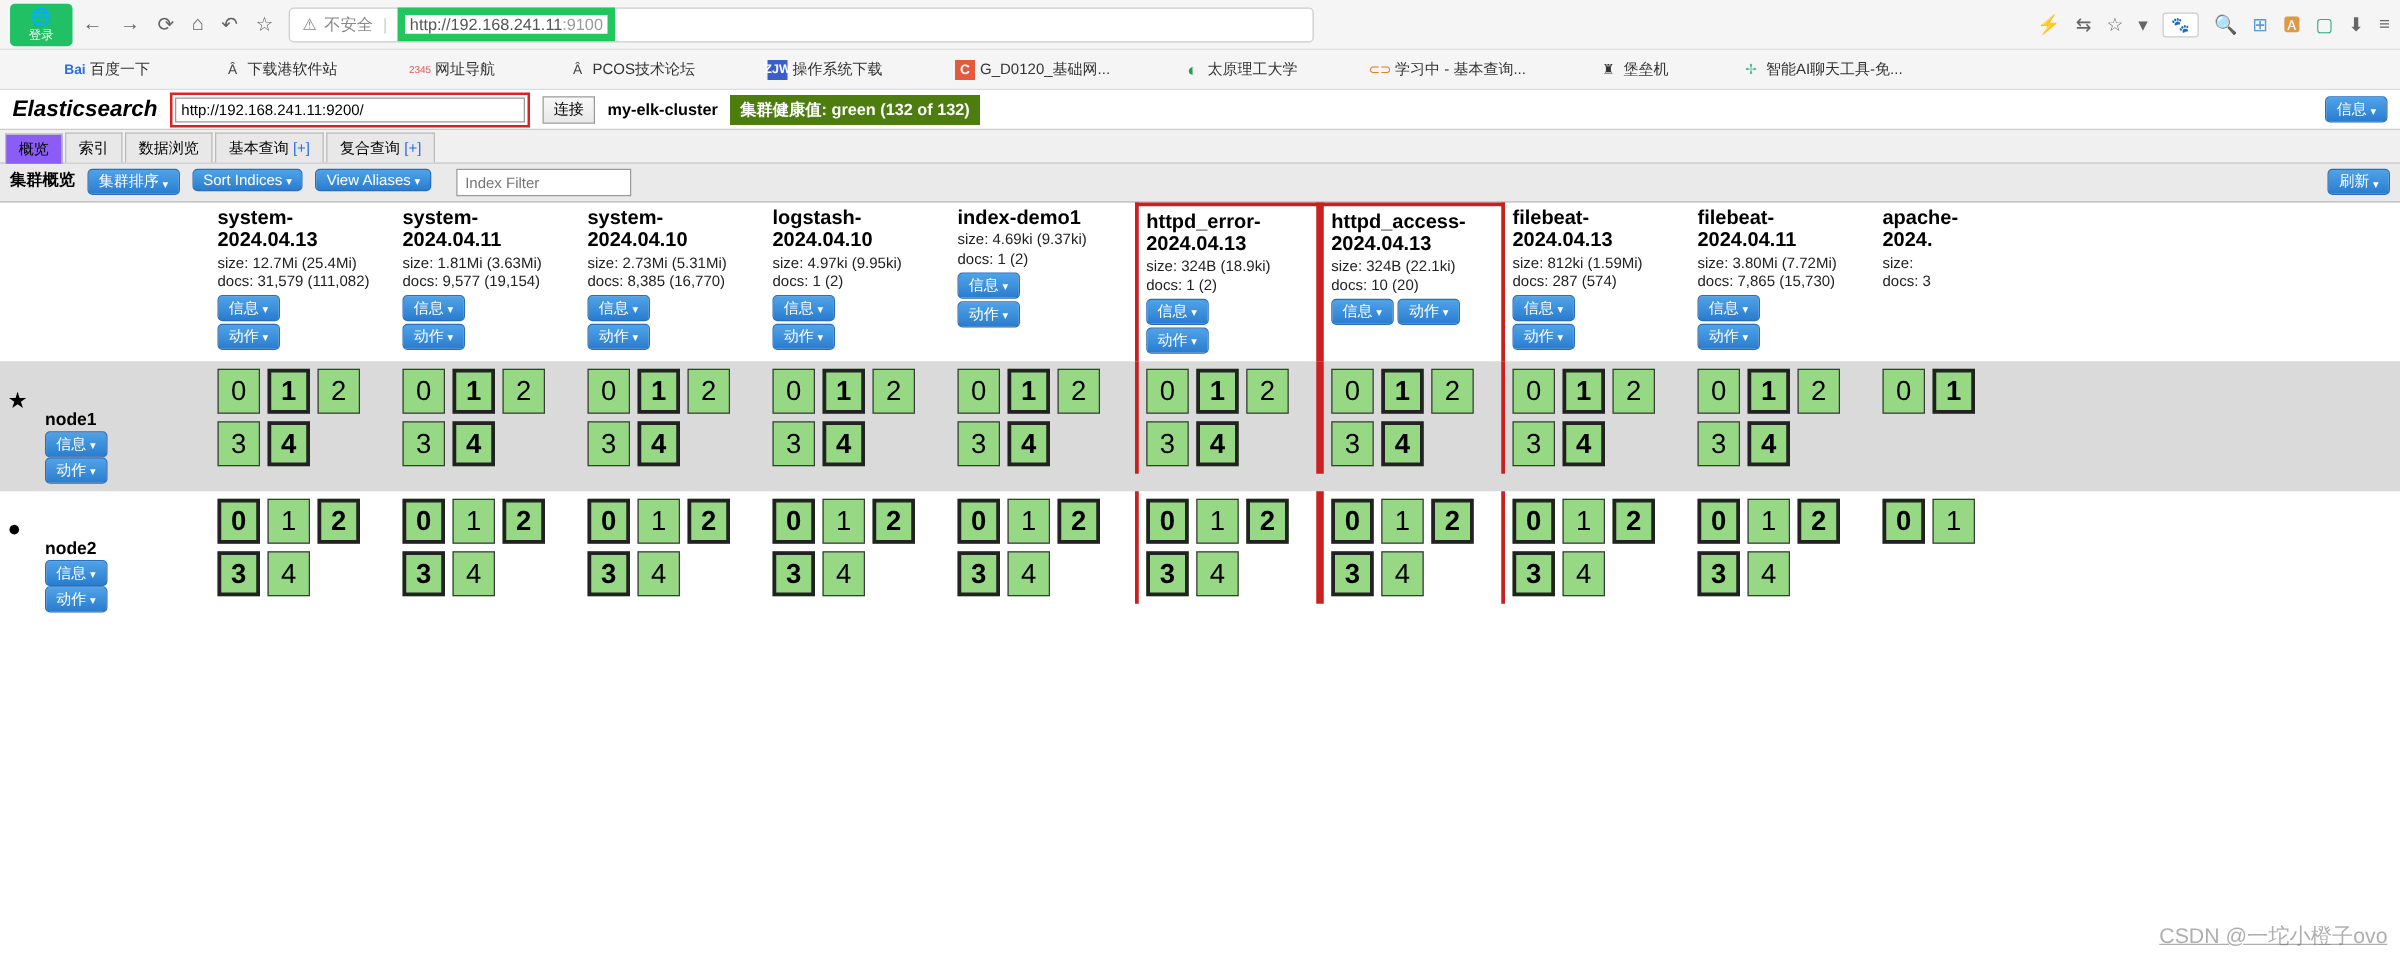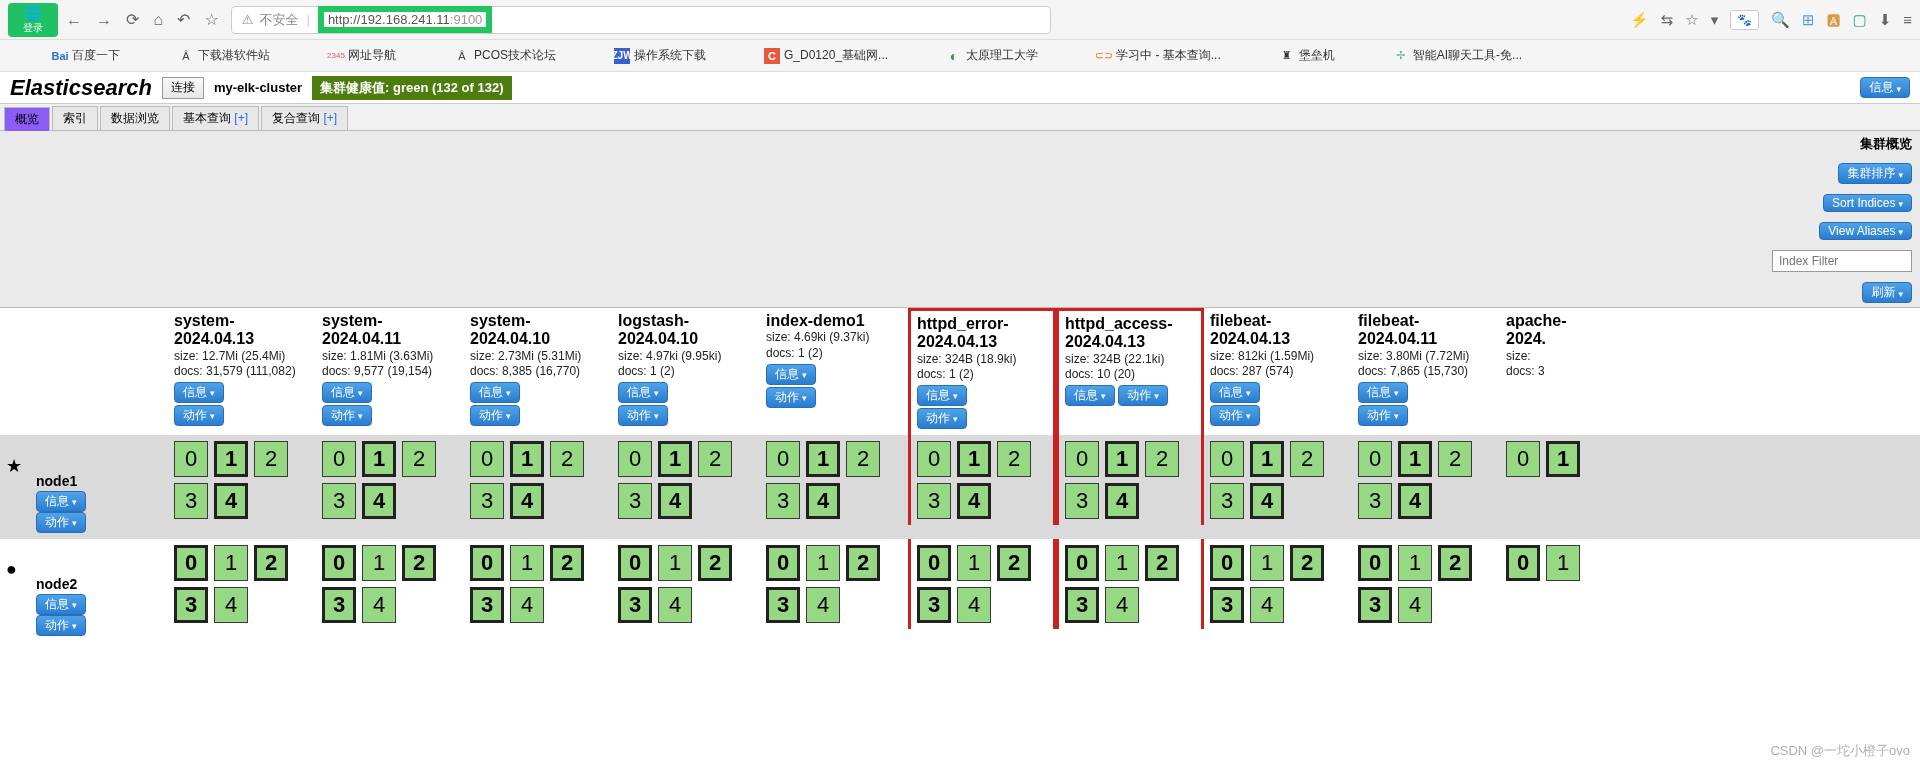--- a/index.html
+++ b/index.html
@@ -25,40 +25,40 @@
 .bookmarks { height: 32px; background: #f5f5f5; display: flex; align-items: center; padding: 0 12px; gap: 18px; border-bottom: 1px solid #ddd; font-size: 12px; }
 .bookmark { display: flex; align-items: center; gap: 4px; color: #333; cursor: pointer; padding-left: 40px; }
 .bm-icon { width: 16px; height: 16px; display: inline-flex; align-items: center; justify-content: center; font-size: 11px; }
 .bm-baidu { color: #2a6de1; font-weight: bold; }
 .bm-zjw { background: #3a5fcc; color: #fff; padding: 1px 3px; font-weight: bold; font-size: 10px; }
 .bm-c { background: #e55a3e; color: #fff; padding: 1px 4px; font-weight: bold; }
 .bm-o { color: #2a9d4c; font-weight: bold; font-size: 14px; }
 
 
 .es-header { height: 32px; background: #fff; border-bottom: 1px solid #ccc; display: flex; align-items: center; padding: 0 10px; gap: 10px; }
-.es-title { font-size: 22px; font-weight: bold; font-style: italic; }
+.es-title { font-size: 18px; font-weight: bold; font-style: italic; }
 .es-conn { border: 2px solid #d92323; padding: 2px; display: inline-flex; }
 .es-conn input { width: 280px; height: 20px; border: 1px solid #999; padding: 0 4px; font-size: 12px; }
 .es-btn { height: 22px; padding: 0 8px; background: linear-gradient(#f8f8f8,#e8e8e8); border: 1px solid #999; font-size: 12px; cursor: pointer; }
 .cluster-name { font-weight: bold; }
 .cluster-health { background: #4d7c0f; color: #fff; padding: 3px 8px; font-weight: bold; }
 .info-btn-right { margin-left: auto; }
 .blue-pill { background: linear-gradient(#4fa3e8,#2a7dcf); color: #fff; border: 1px solid #2a6db8; border-radius: 4px; padding: 1px 8px; font-size: 12px; cursor: pointer; display: inline-flex; align-items: center; gap: 3px; }
 .blue-pill .caret::after { content: "▾"; font-size: 9px; }
 
 
 .tabs { background: #f0f0f0; border-bottom: 1px solid #bbb; display: flex; padding-left: 4px; }
 .tab { padding: 3px 10px; font-size: 12px; border: 1px solid #bbb; border-bottom: none; background: #e8e8e8; margin-right: 2px; margin-top: 2px; cursor: pointer; }
 .tab.active { background: #8b5cf6; position: relative; top: 1px; }
 .tab-plus { color: #2a6de1; }
 
 
-.toolbar { background: #eaeaea; padding: 4px 8px; display: flex; align-items: flex-end; gap: 10px; border-bottom: 1px solid #bbb; flex-direction: column; }
+.toolbar { background: #eaeaea; padding: 4px 8px; display: flex; align-items: flex-start; gap: 10px; border-bottom: 1px solid #bbb; }
 .toolbar-title { font-weight: bold; font-size: 13px; }
-.toolbar input { height: 22px; border: 1px solid #999; padding: 0 6px; width: 140px; font-size: 12px; }
+.toolbar input { height: 22px; border: 1px solid #999; padding: 0 6px; width: 140px; font-size: 12px; margin-left: 10px; }
 .refresh-btn { margin-left: auto; }
 
 
 .cluster-table { display: flex; }
 .nodes-col { width: 168px; flex: none; }
 .index-headers { display: flex; }
 .index-col { width: 148px; padding: 4px 6px; flex: none; }
 .idx-name { font-weight: bold; font-size: 16px; line-height: 1.15; }
 .idx-meta { font-size: 12px; color: #222; line-height: 1.3; }
 .idx-btns { margin-top: 2px; }
@@ -72,21 +72,21 @@
 .node-circle { font-size: 18px; }
 .node-name { font-weight: bold; font-size: 14px; margin-left: 30px; margin-top: -4px; }
 .node-btns { margin-left: 30px; margin-top: 2px; }
 
 .shard-row-bg1 { background: #dadada; }
 .shard-cell { width: 148px; padding: 6px; flex: none; }
 .shards { display: flex; flex-wrap: wrap; gap: 6px; max-width: 140px; }
 .shard { width: 34px; height: 36px; background: #97d885; border: 1px solid #3a3a3a; display: flex; align-items: center; justify-content: center; font-size: 22px; font-weight: normal; cursor: pointer; }
 .shard.primary { border: 3px solid #222; font-weight: bold; }
 
-.watermark { position: fixed; bottom: 6px; right: 10px; color: rgba(120,120,120,.6); font-size: 13px; }
+.watermark { position: fixed; bottom: 6px; right: 10px; color: rgba(120,120,120,.6); font-size: 17px; text-decoration: underline; }
 </style>
 </head>
 <body>
 
 <div class="browser-chrome">
   <div class="login-badge">
     <span class="globe">🌐</span>
     <span>登录</span>
   </div>
   <div class="nav-icons">
@@ -160,20 +160,23 @@
       <span>堡垒机</span>
     </span>
     <span class="bookmark">
       <span class="bm-icon" style="color:#5b9">✢</span>
       <span>智能AI聊天工具-免...</span>
     </span>
   </div>
 
 <div class="es-header">
   <span class="es-title">Elasticsearch</span>
+  <span class="es-conn">
+    <input type="text" value="http://192.168.241.11:9200/" style="">
+  </span>
   <button class="es-btn">连接</button>
   <span class="cluster-name">my-elk-cluster</span>
   <span class="cluster-health">集群健康值: green (132 of 132)</span>
   <span class="info-btn-right blue-pill">
       <span>信息</span>
       <span class="caret"></span>
     </span>
 </div>
 
 <div class="tabs" id="tabs">

